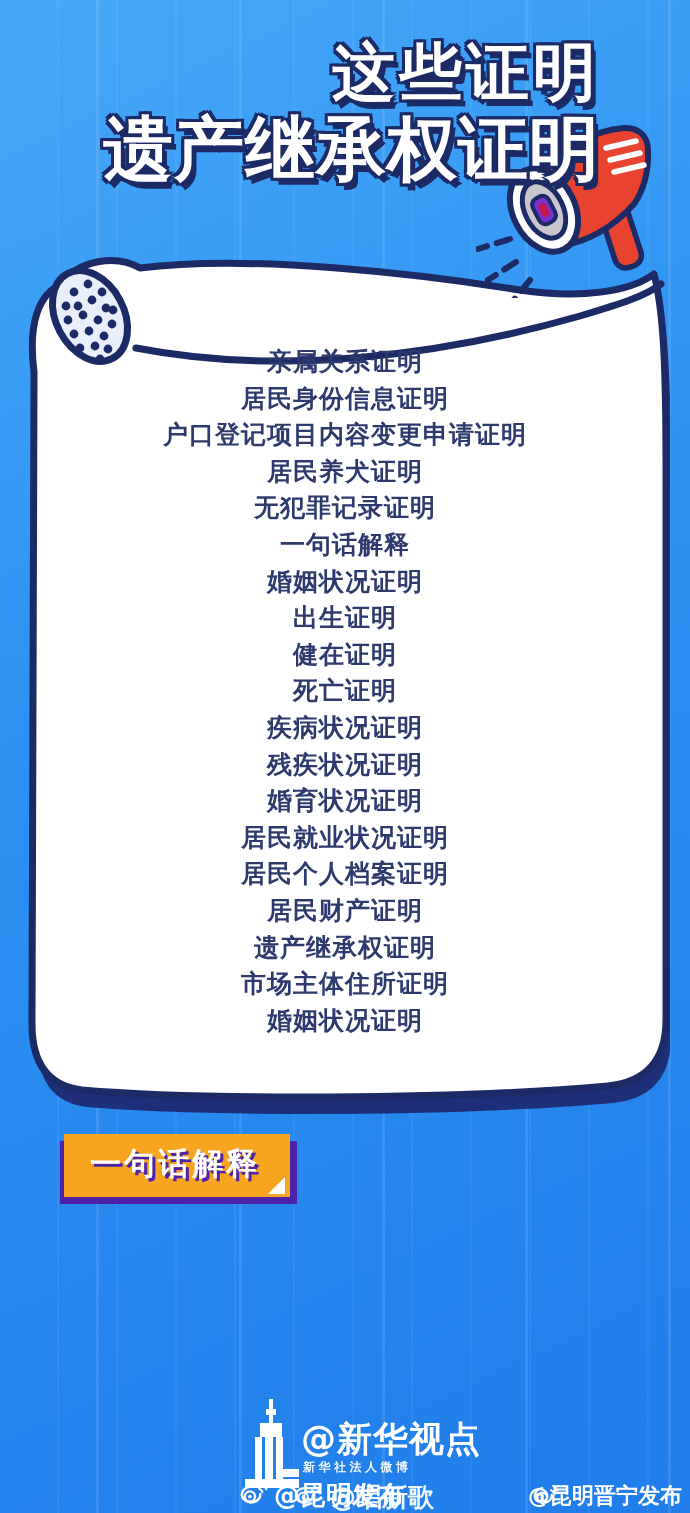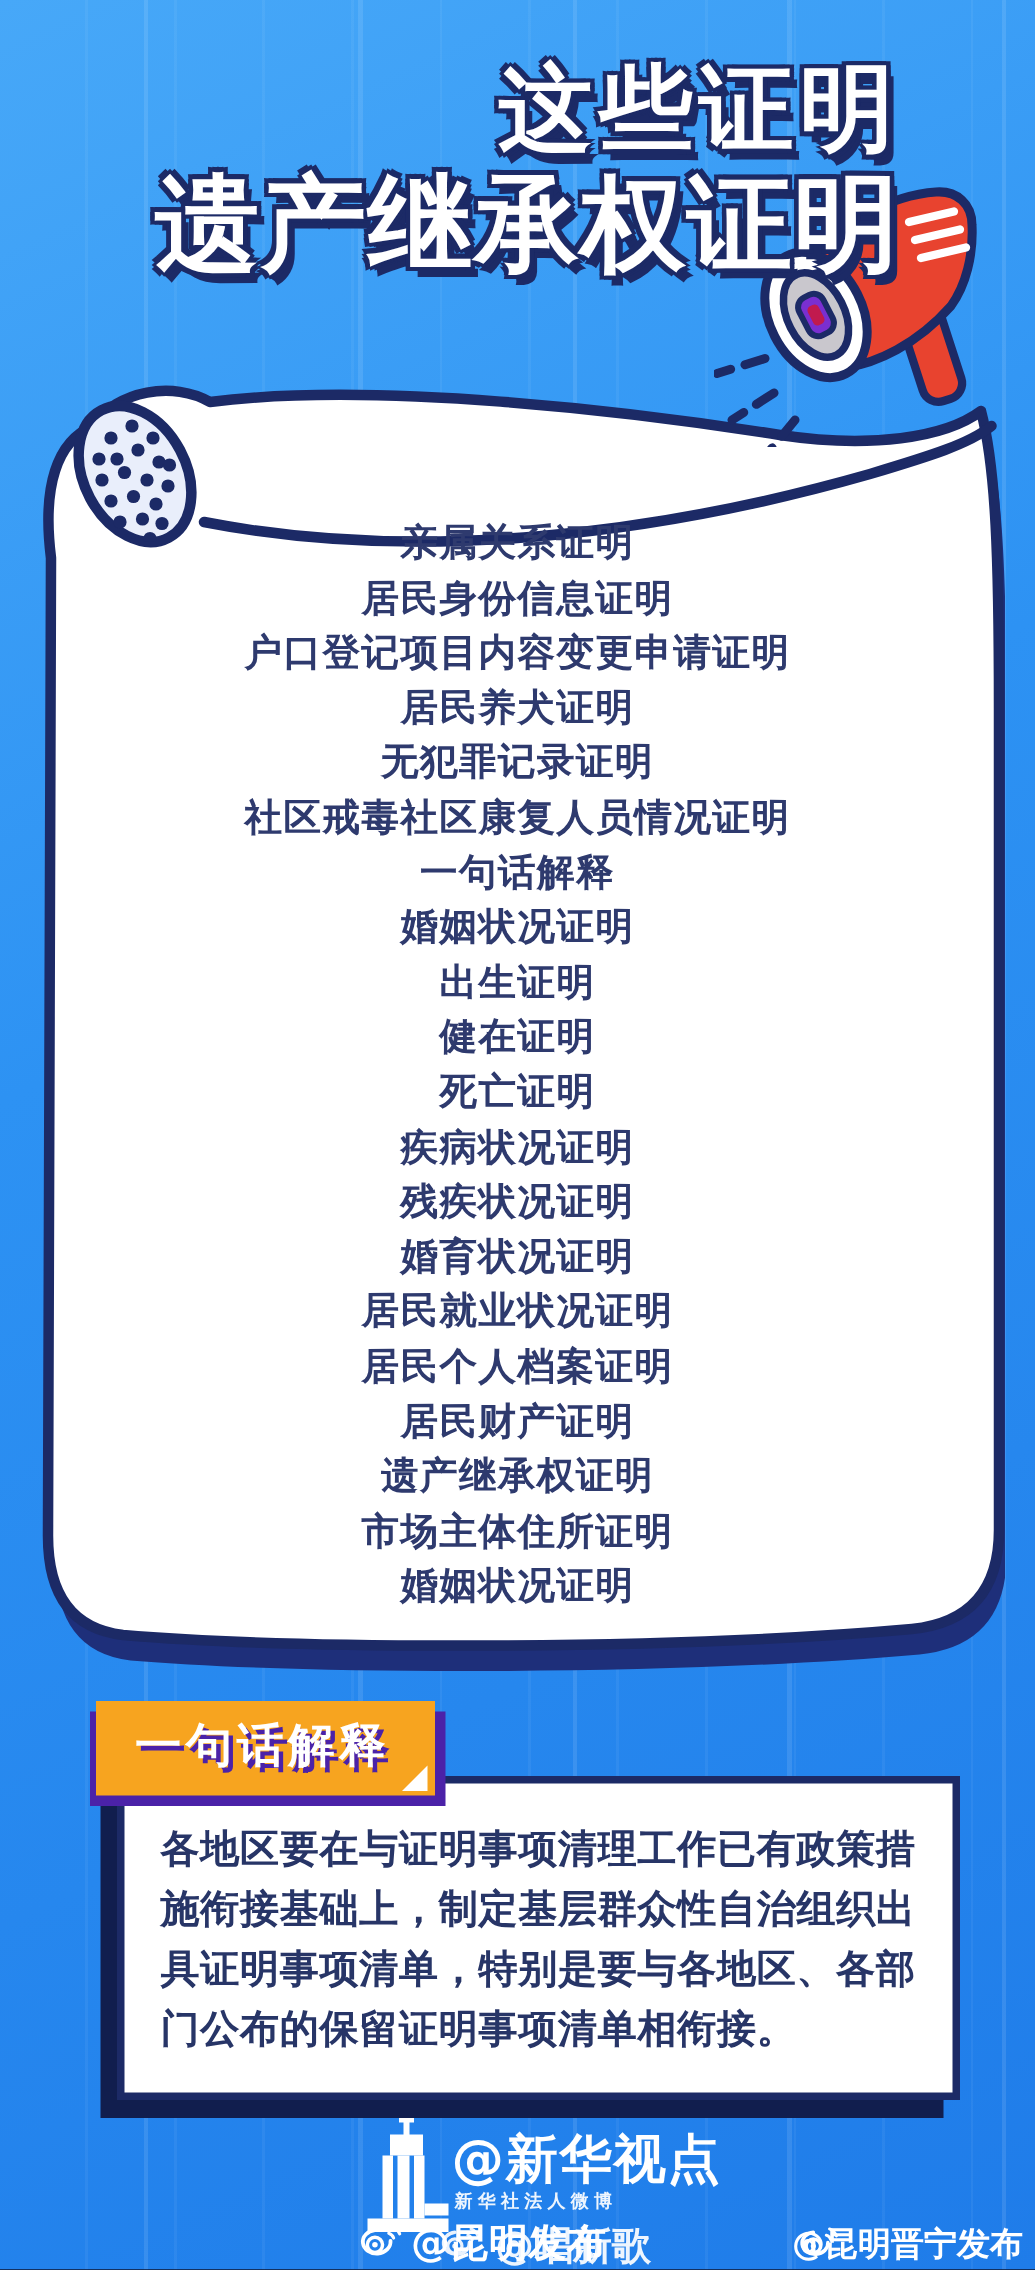--- a/index.html
+++ b/index.html
@@ -175,21 +175,20 @@
           <circle cx="80" cy="107" r="4.4"></circle>
       </g>
     </svg>
     <ul class="cert-list">
 
     <li>亲属关系证明</li>
         <li>居民身份信息证明</li>
         <li>户口登记项目内容变更申请证明</li>
         <li>居民养犬证明</li>
         <li>无犯罪记录证明</li>
-        <li>社区戒毒社区康复人员情况证明</li>
         <li>一句话解释</li>
         <li>婚姻状况证明</li>
         <li>出生证明</li>
         <li>健在证明</li>
         <li>死亡证明</li>
         <li>疾病状况证明</li>
         <li>残疾状况证明</li>
         <li>婚育状况证明</li>
         <li>居民就业状况证明</li>
         <li>居民个人档案证明</li>
@@ -198,23 +197,20 @@
         <li>市场主体住所证明</li>
         <li>婚姻状况证明</li>
       </ul>
   </div>
 
   <div class="explain-label">
     <span>一句话解释</span>
     <span class="fold"></span>
   </div>
 
-  <div class="explain-box">
-    <p>各地区要在与证明事项清理工作已有政策措施衔接基础上，制定基层群众性自治组织出具证明事项清单，特别是要与各地区、各部门公布的保留证明事项清单相衔接。</p>
-  </div>
 
   <div>
 
     <svg class="xinhua-logo" width="58" height="96" viewBox="0 0 58 96">
       <g fill="#ffffff">
         <rect x="26" y="0" width="4" height="26"></rect>
         <rect x="23" y="10" width="10" height="6"></rect>
         <rect x="17" y="24" width="22" height="14"></rect>
         <rect x="12" y="38" width="7" height="42"></rect>
         <rect x="22" y="38" width="8" height="42"></rect>

